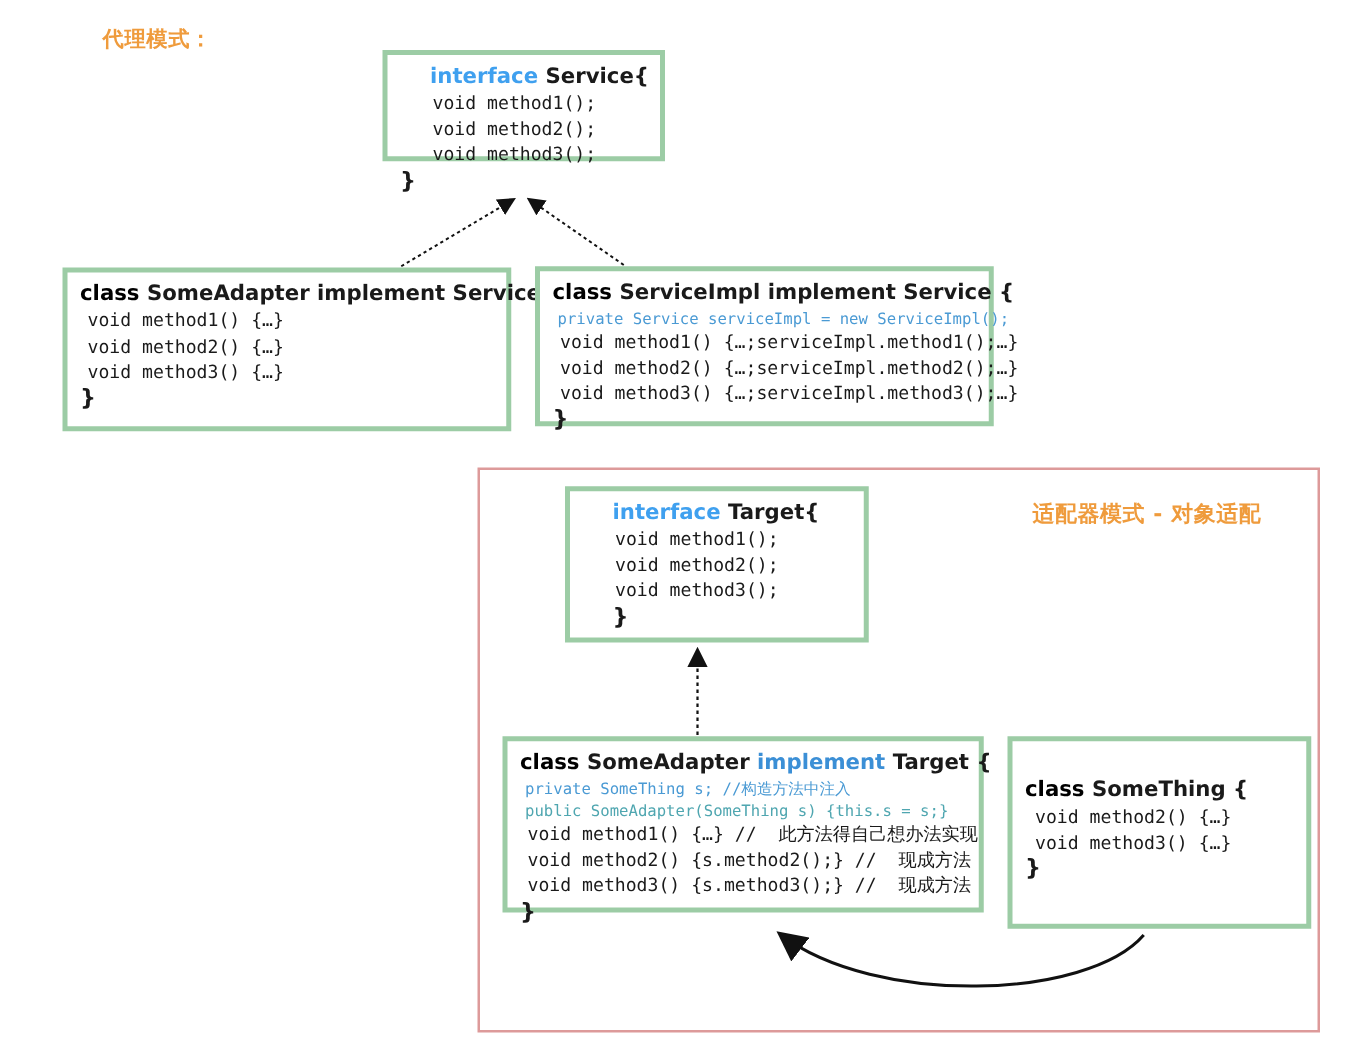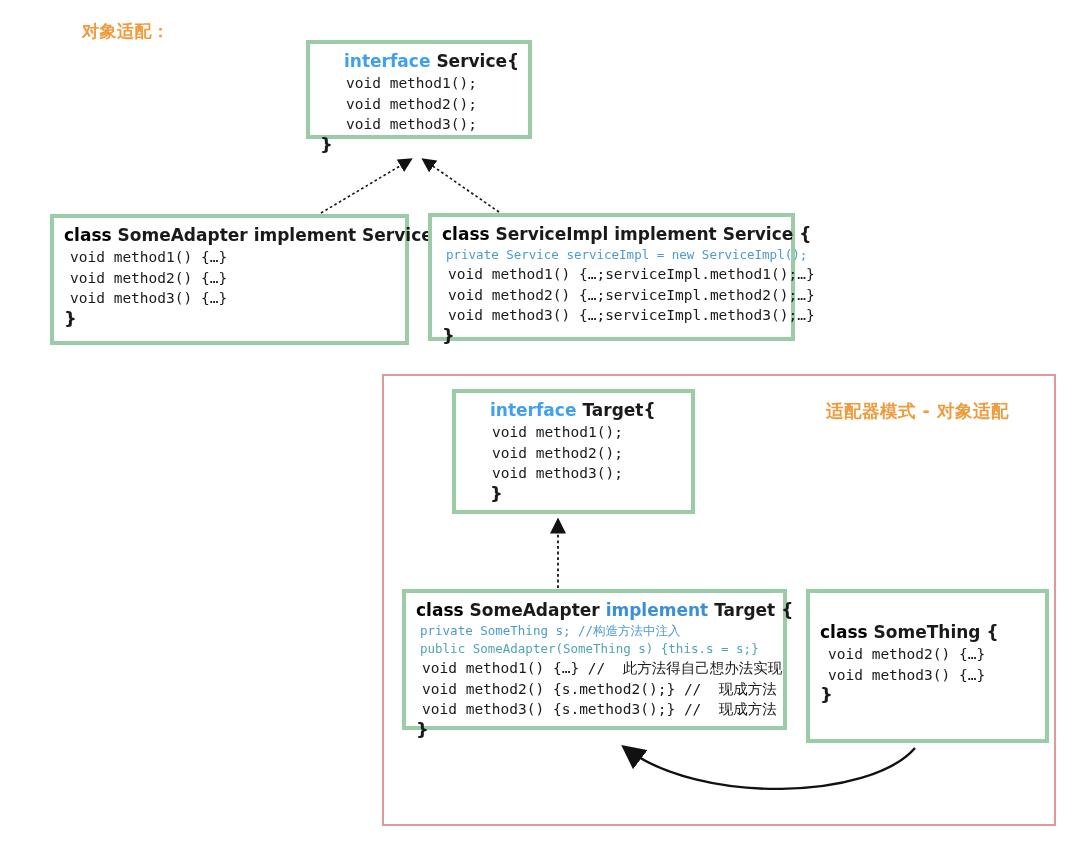--- a/index.html
+++ b/index.html
@@ -72,21 +72,21 @@
   .uml-close {
     font-family: "DejaVu Sans", "Liberation Sans", sans-serif;
     font-weight: bold;
     font-size: 18px;
     color: #1a1a1a;
     line-height: 1.1;
   }
   .uml-close.indent { padding-left: 24px; }
 
   
-  #box-service      { left: 306px; top: 40px;  width: 226px; height: 99px; }
+  #box-service      { left: 306px; top: 40px;  width: 226px; height: 89px; }
   #box-serviceimpl  { left: 50px;  top: 214px; width: 359px; height: 131px; }
   #box-serviceproxy { left: 428px; top: 213px; width: 367px; height: 128px; }
   #box-target       { left: 452px; top: 389px; width: 243px; height: 125px; }
   #box-someadapter  { left: 402px; top: 589px; width: 385px; height: 141px; }
   #box-something    { left: 806px; top: 589px; width: 243px; height: 154px; }
 
   #box-service .uml-body,
   #box-target .uml-body { font-size: 14.5px; }
 
   
@@ -134,21 +134,21 @@
   .wechat-mark {
     position: relative;
     width: 34px; height: 24px;
   }
 </style>
 </head>
 <body>
 
 <div id="canvas">
 
-  <div class="section-title" id="proxy-title">对象适配：</div>
+  <div class="section-title" id="proxy-title">代理模式：</div>
 
   <div class="uml-box" id="box-service">
     <div class="uml-title indent">
       <span class="kw-interface">interface</span>
       <span>Service</span><span>{</span>
     </div>
     <div class="uml-body indent">void method1();</div>
     <div class="uml-body indent">void method2();</div>
     <div class="uml-body indent">void method3();</div>
     <div class="uml-close">}</div>

